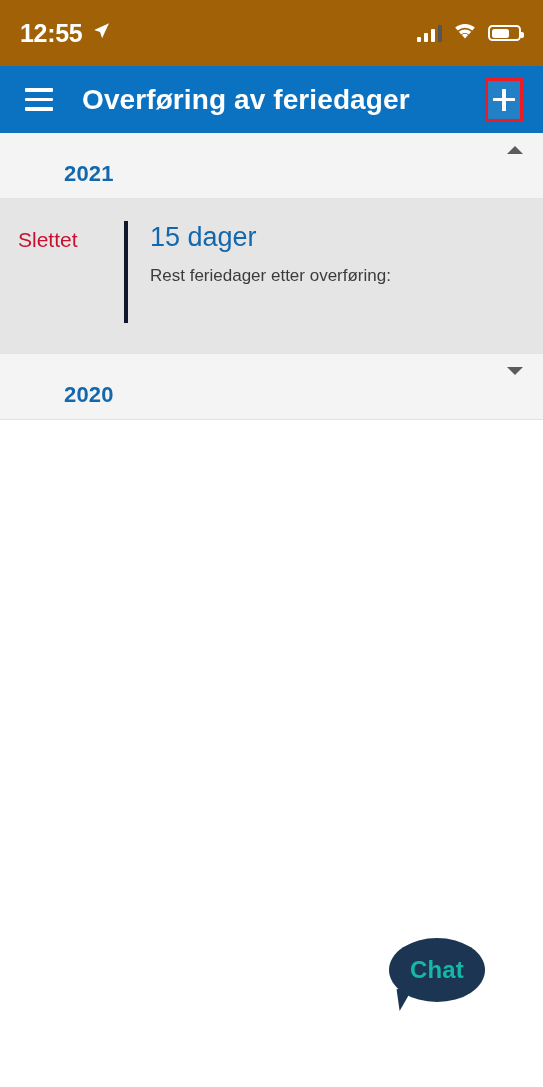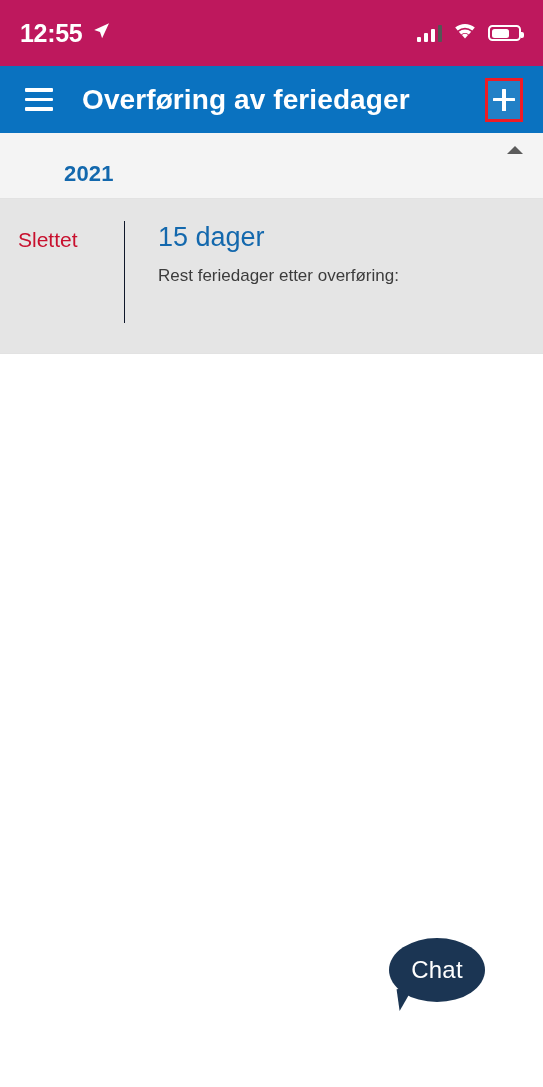--- a/index.html
+++ b/index.html
@@ -19,21 +19,21 @@
     width: 543px;
     height: 1087px;
     background: #ffffff;
     display: flex;
     flex-direction: column;
   }
 
   
   .statusbar {
     height: 66px;
-    background: #be185d;
+    background: #a16207;
     display: flex;
     align-items: center;
     justify-content: space-between;
     padding: 0 22px 0 20px;
     box-sizing: border-box;
     flex: 0 0 auto;
   }
   .status-left {
     display: flex;
     align-items: center;
@@ -214,22 +214,22 @@
     box-sizing: border-box;
     padding-top: 6px;
   }
   .status-col .status-text {
     color: #c8102e;
     font-size: 21px;
     line-height: 1.2;
   }
   .detail-col {
     flex: 1 1 auto;
-    border-left: 1px solid #0f172a;
-    padding-left: 33px;
+    border-left: 4px solid #0f172a;
+    padding-left: 22px;
     min-height: 102px;
     box-sizing: border-box;
   }
   .detail-col .days-head {
     color: #1368ad;
     font-size: 27px;
     line-height: 1.25;
     margin-bottom: 8px;
   }
   .detail-col .detail-line {
@@ -254,23 +254,23 @@
     width: 96px;
     height: 64px;
     background: #1b3category;
     background: #1b3553;
     border-radius: 48px / 32px;
     display: flex;
     align-items: center;
     justify-content: center;
   }
   .chat-bubble .chat-label {
-    color: #ffffff;
+    color: #14b8a6;
     font-size: 24px;
-    font-weight: normal;
+    font-weight: bold;
     letter-spacing: 0.2px;
     line-height: 1;
     margin-top: -1px;
   }
   .chat-tail {
     position: absolute;
     left: 9px;
     top: 50px;
     width: 0;
     height: 0;
@@ -336,20 +336,24 @@
     <div class="accordion-body">
       <div class="status-col">
         <div class="status-text">Slettet</div>
       </div>
       <div class="detail-col">
         <div class="days-head">15 dager</div>
         <div class="detail-line">Rest feriedager etter overføring:</div>
       </div>
     </div>
 
+    <div class="accordion-header">
+      <span class="year">2020</span>
+      <span class="caret down"></span>
+    </div>
 
   </div>
 
   <div class="chat-widget">
     <div class="chat-tail"></div>
     <div class="chat-bubble">
       <span class="chat-label">Chat</span>
     </div>
   </div>
 

